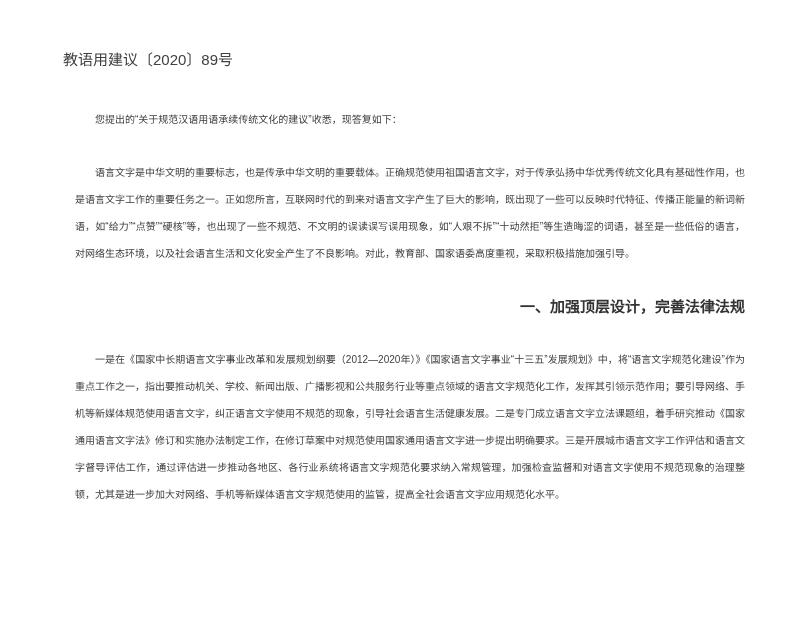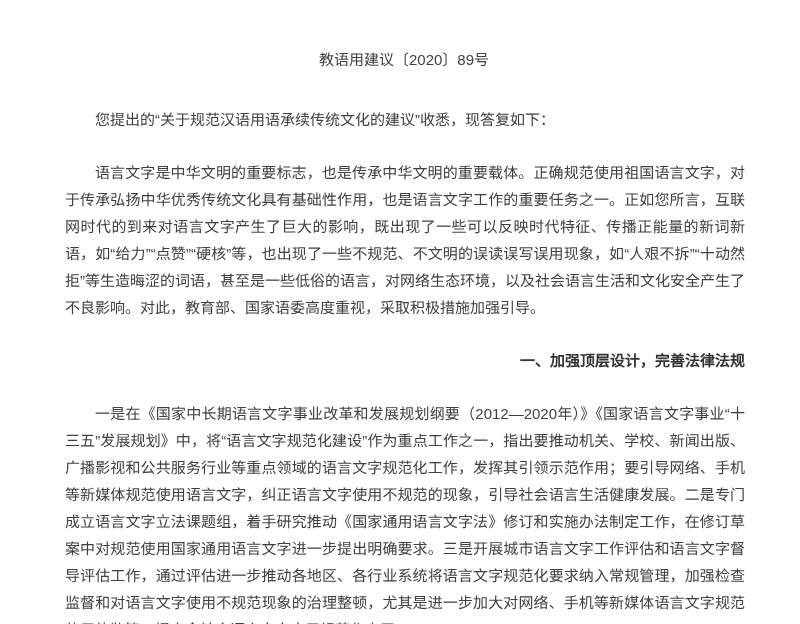--- a/index.html
+++ b/index.html
@@ -26,25 +26,25 @@
     font-weight: bold;
     color: #333333;
     text-align: center;
     letter-spacing: 0;
   }
   .doc-number {
     margin: 40px 0 33px 0;
     font-size: 15px;
     line-height: 27px;
     color: #404040;
-    text-align: center;
+    text-align: left;
   }
   .para {
-    margin: 0 0 26px 2px;
-    font-size: 15px;
+    margin: 0 0 26px 12px;
+    font-size: 10px;
     line-height: 27px;
     color: #404040;
     text-indent: 2em;
     text-align: justify;
     word-break: break-all;
   }
   .section-heading {
     margin: 0 0 26px 0;
     font-size: 15px;
     line-height: 27px;

